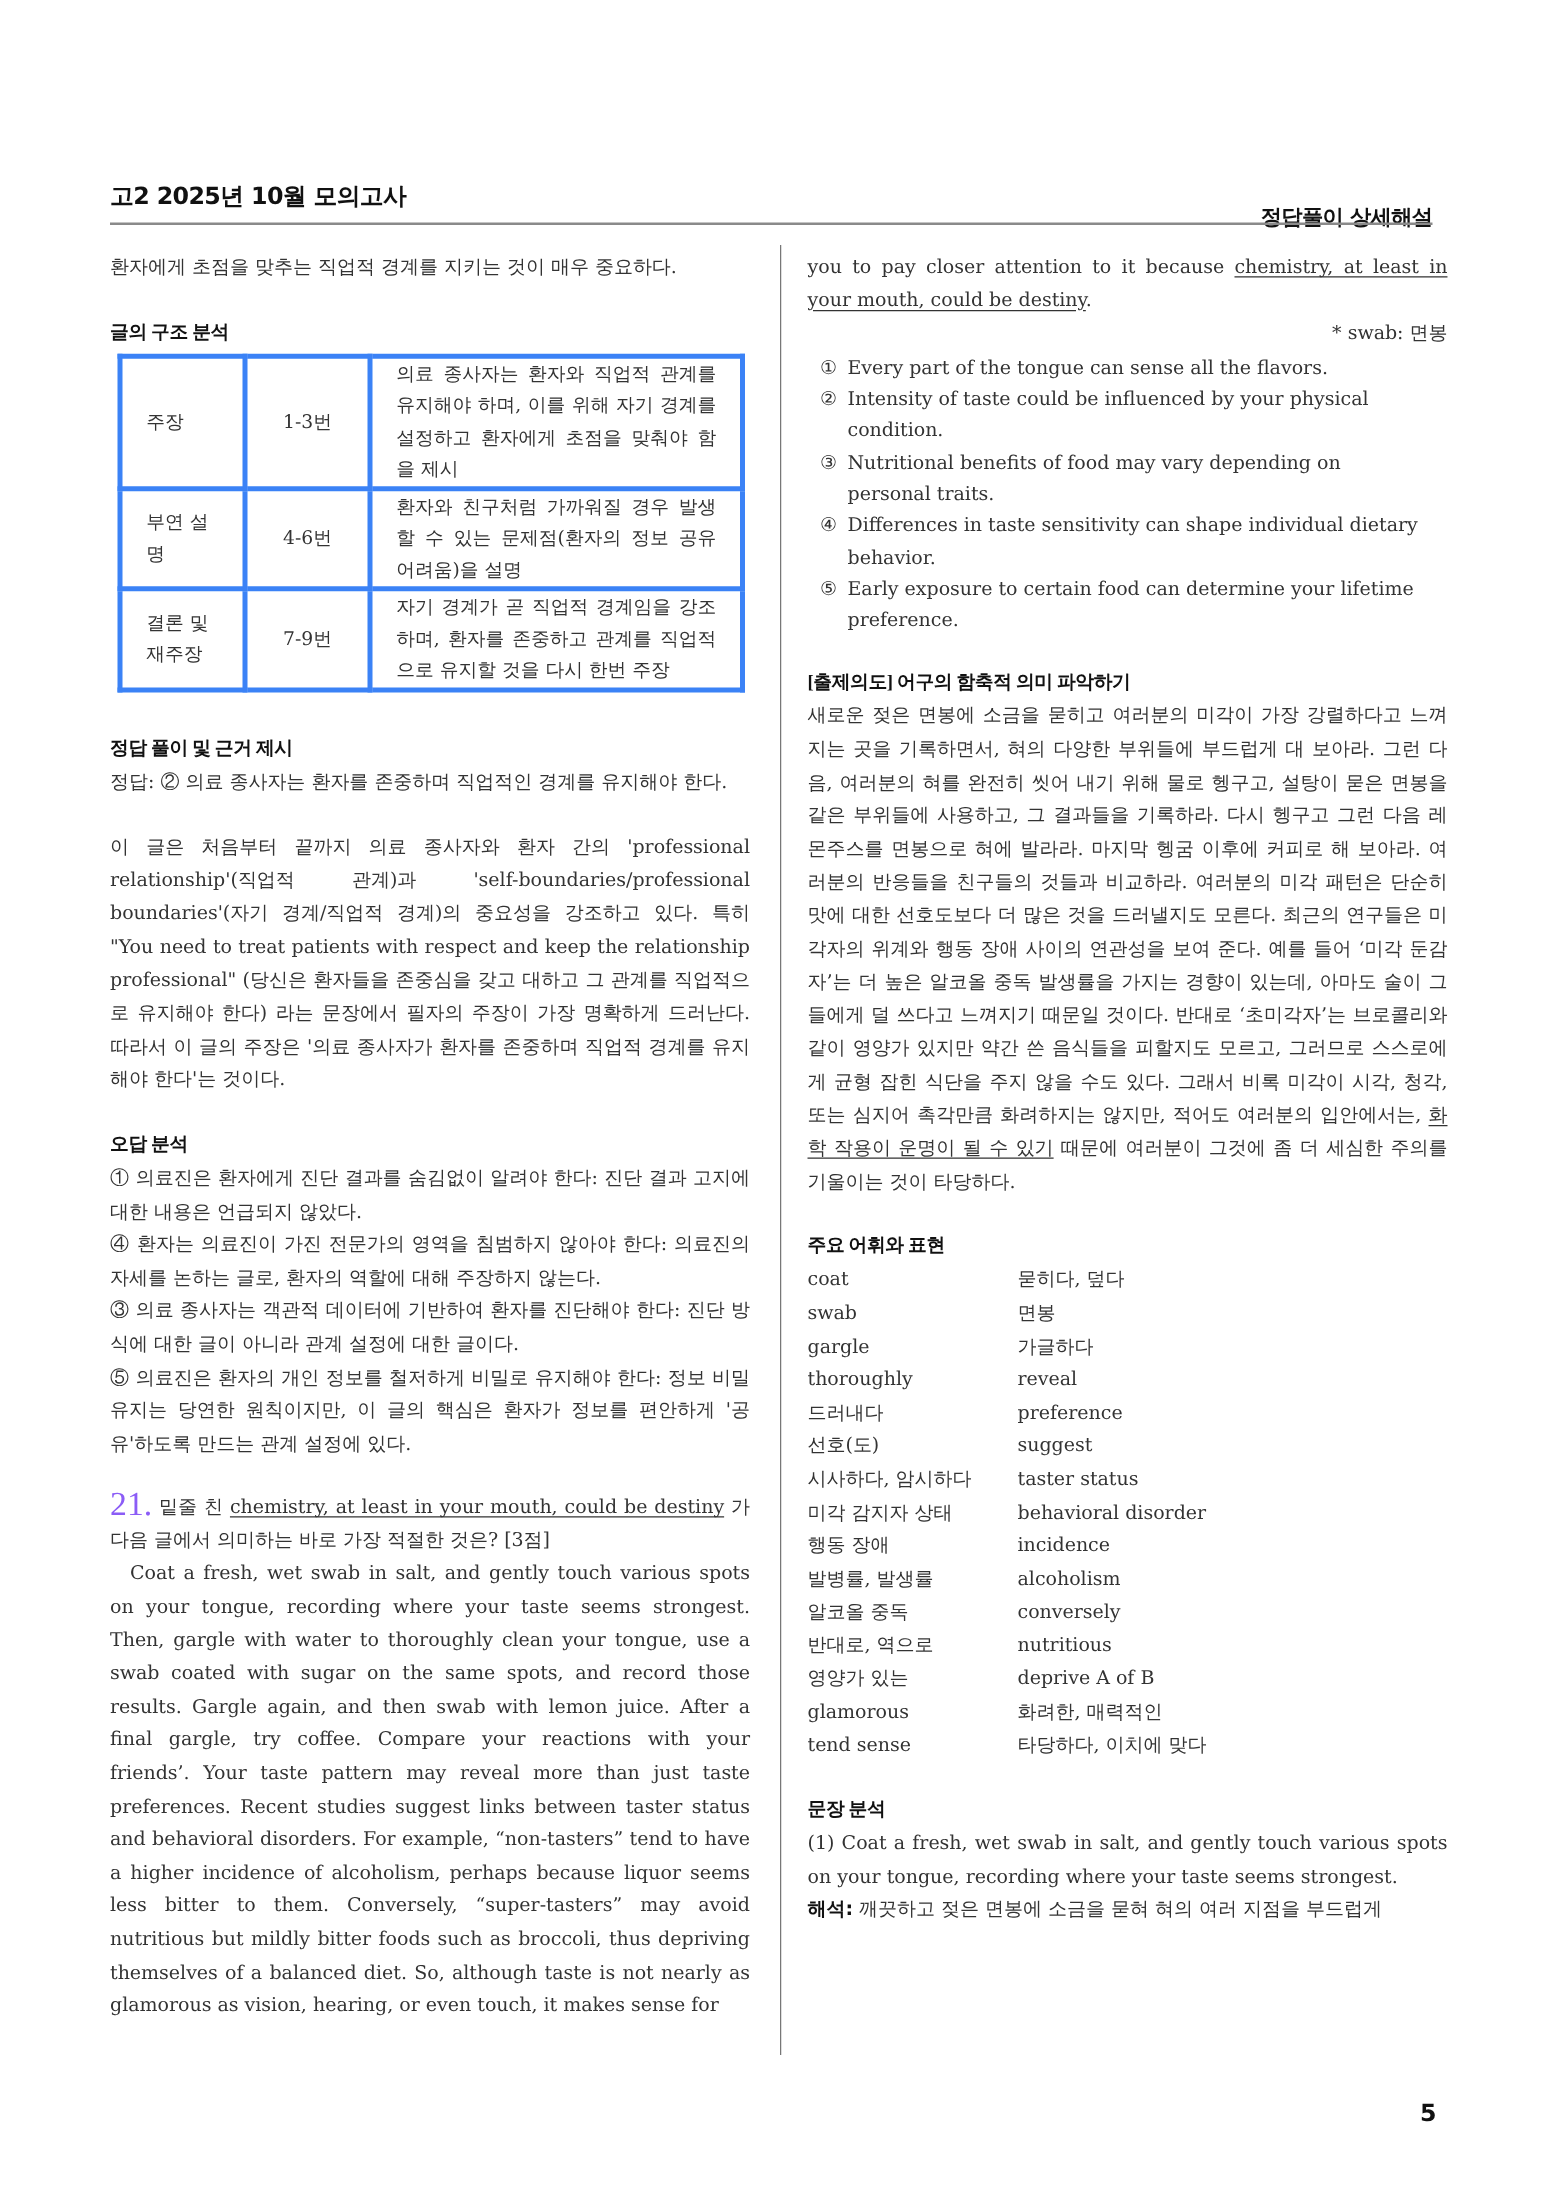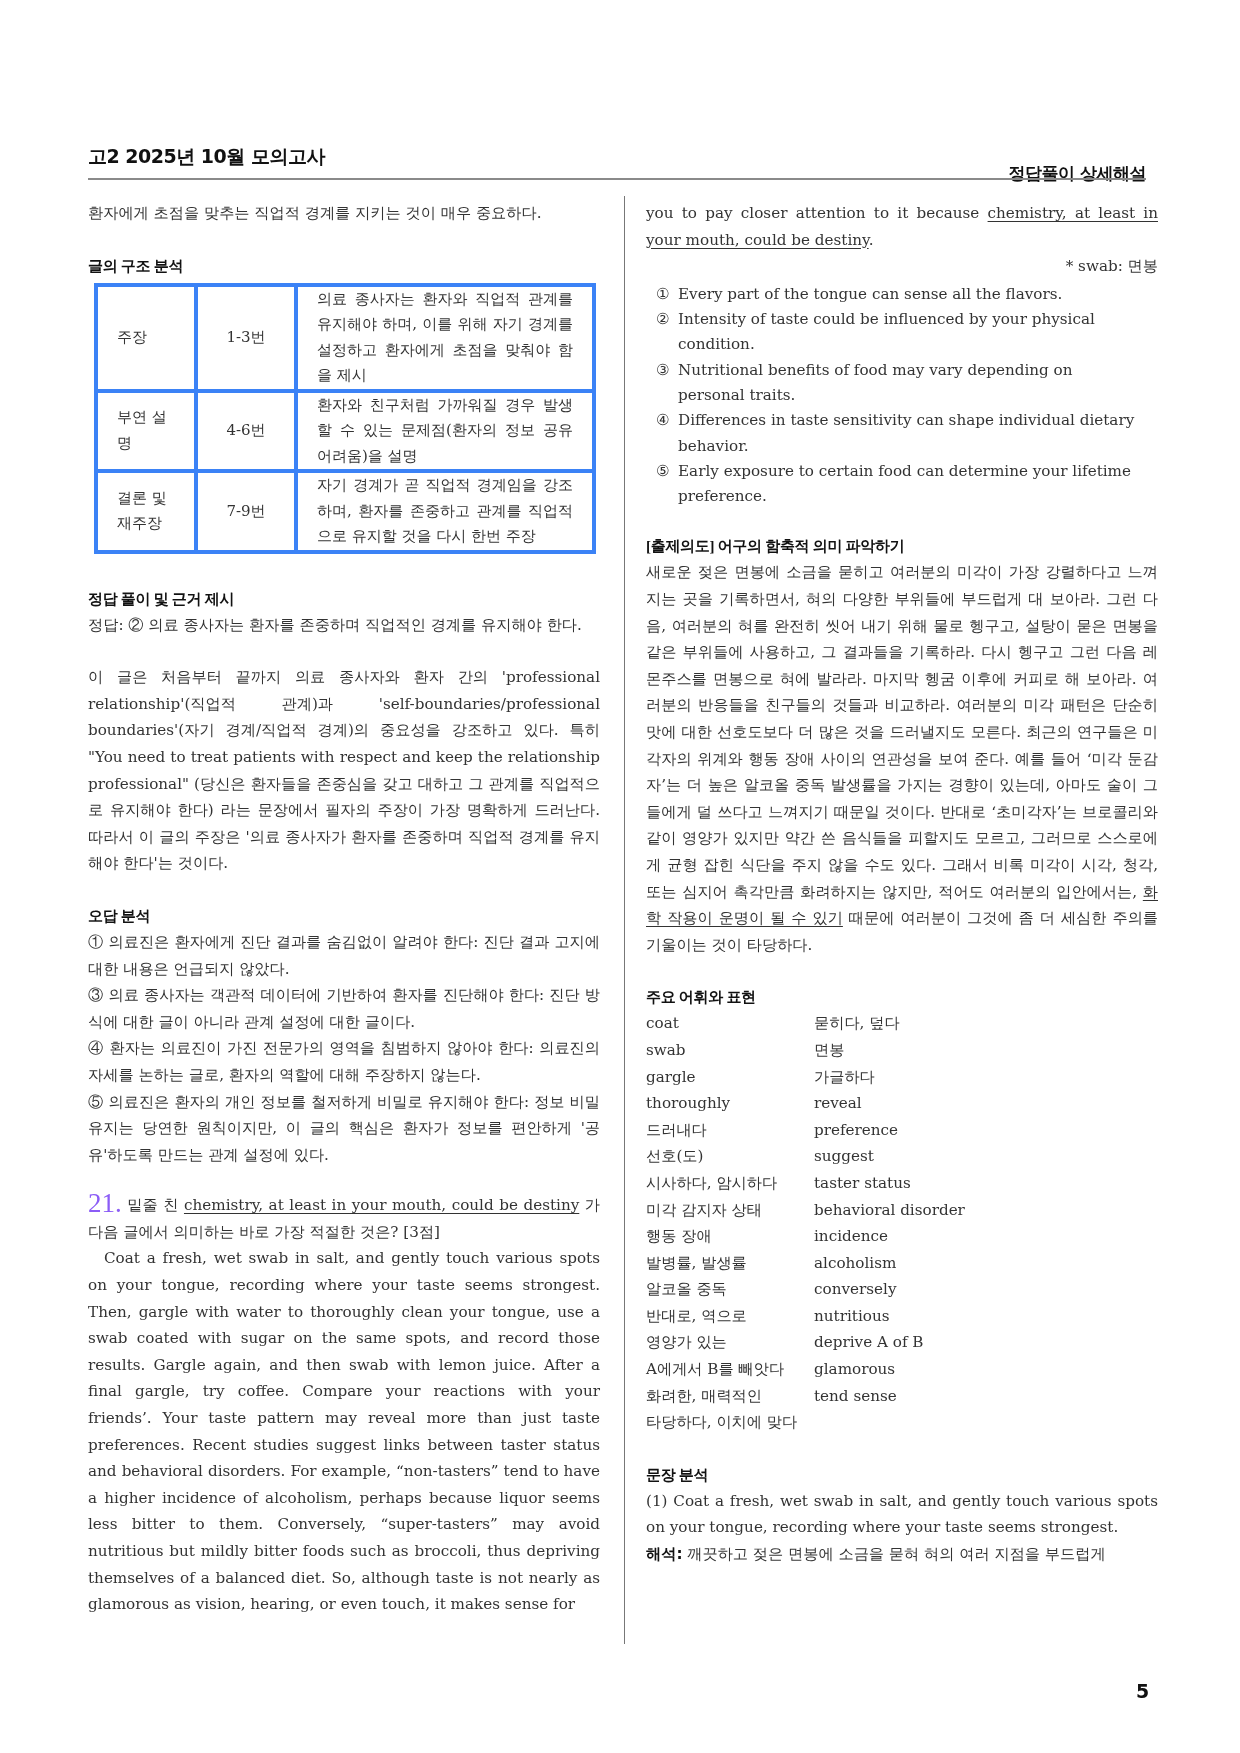--- a/index.html
+++ b/index.html
@@ -73,22 +73,22 @@
   </tbody>
     </table>
   <div style="height:32px"></div>
   <div class="h">정답 풀이 및 근거 제시</div>
   <p>정답: ② 의료 종사자는 환자를 존중하며 직업적인 경계를 유지해야 한다.</p>
   <div class="gap-m"></div>
   <p>이 글은 처음부터 끝까지 의료 종사자와 환자 간의 'professional relationship'(직업적 관계)과 'self-boundaries/professional boundaries'(자기 경계/직업적 경계)의 중요성을 강조하고 있다. 특히 "You need to treat patients with respect and keep the relationship professional" (당신은 환자들을 존중심을 갖고 대하고 그 관계를 직업적으로 유지해야 한다) 라는 문장에서 필자의 주장이 가장 명확하게 드러난다. 따라서 이 글의 주장은 '의료 종사자가 환자를 존중하며 직업적 경계를 유지해야 한다'는 것이다.</p>
   <div class="gap-m"></div>
   <div class="h">오답 분석</div>
   <p>① 의료진은 환자에게 진단 결과를 숨김없이 알려야 한다: 진단 결과 고지에 대한 내용은 언급되지 않았다.</p>
+  <p>④ 환자는 의료진이 가진 전문가의 영역을 침범하지 않아야 한다: 의료진의 자세를 논하는 글로, 환자의 역할에 대해 주장하지 않는다.</p>
   <p>③ 의료 종사자는 객관적 데이터에 기반하여 환자를 진단해야 한다: 진단 방식에 대한 글이 아니라 관계 설정에 대한 글이다.</p>
-  <p>④ 환자는 의료진이 가진 전문가의 영역을 침범하지 않아야 한다: 의료진의 자세를 논하는 글로, 환자의 역할에 대해 주장하지 않는다.</p>
   <p>⑤ 의료진은 환자의 개인 정보를 철저하게 비밀로 유지해야 한다: 정보 비밀 유지는 당연한 원칙이지만, 이 글의 핵심은 환자가 정보를 편안하게 '공유'하도록 만드는 관계 설정에 있다.</p>
   <div style="height:22px"></div>
   <p>
     <span class="qnum">21.</span>
     <span>밑줄 친</span>
     <span class="ul">chemistry, at least in your mouth, could be destiny</span>
     <span>가 다음 글에서 의미하는 바로 가장 적절한 것은? [3점]</span>
   </p>
   <p style="text-indent:16px">Coat a fresh, wet swab in salt, and gently touch various spots on your tongue, recording where your taste seems strongest. Then, gargle with water to thoroughly clean your tongue, use a swab coated with sugar on the same spots, and record those results. Gargle again, and then swab with lemon juice. After a final gargle, try coffee. Compare your reactions with your friends’. Your taste pattern may reveal more than just taste preferences. Recent studies suggest links between taster status and behavioral disorders. For example, “non-tasters” tend to have a higher incidence of alcoholism, perhaps because liquor seems less bitter to them. Conversely, “super-tasters” may avoid nutritious but mildly bitter foods such as broccoli, thus depriving themselves of a balanced diet. So, although taste is not nearly as glamorous as vision, hearing, or even touch, it makes sense for</p>
 </div>
@@ -150,21 +150,20 @@
       <span>행동 장애</span>
     <span>incidence</span>
       <span>발병률, 발생률</span>
     <span>alcoholism</span>
       <span>알코올 중독</span>
     <span>conversely</span>
       <span>반대로, 역으로</span>
     <span>nutritious</span>
       <span>영양가 있는</span>
     <span>deprive A of B</span>
-      <span>A에게서 B를 빼앗다</span>
     <span>glamorous</span>
       <span>화려한, 매력적인</span>
     <span>tend sense</span>
       <span>타당하다, 이치에 맞다</span>
   </div>
   <div class="gap-m"></div>
   <div class="h">문장 분석</div>
   <p>(1) Coat a fresh, wet swab in salt, and gently touch various spots on your tongue, recording where your taste seems strongest.</p>
   <p>
     <span class="bold-inline">해석:</span>

